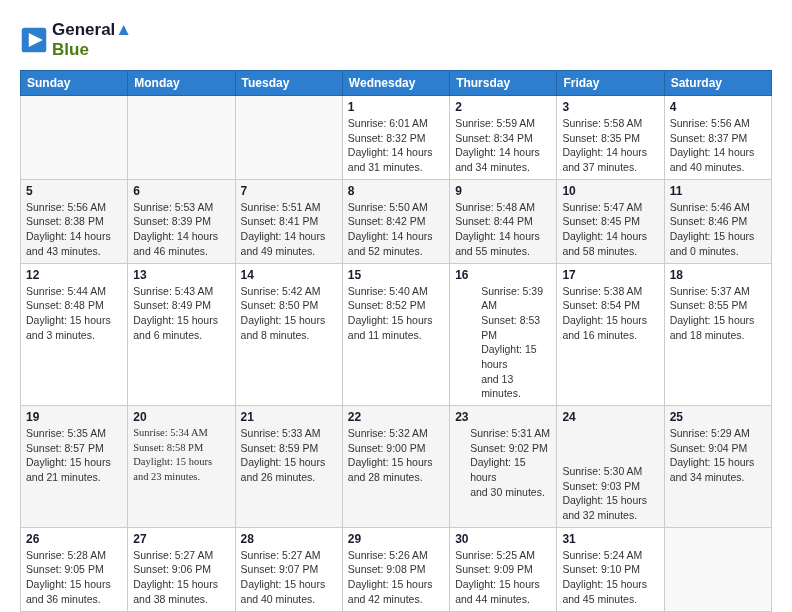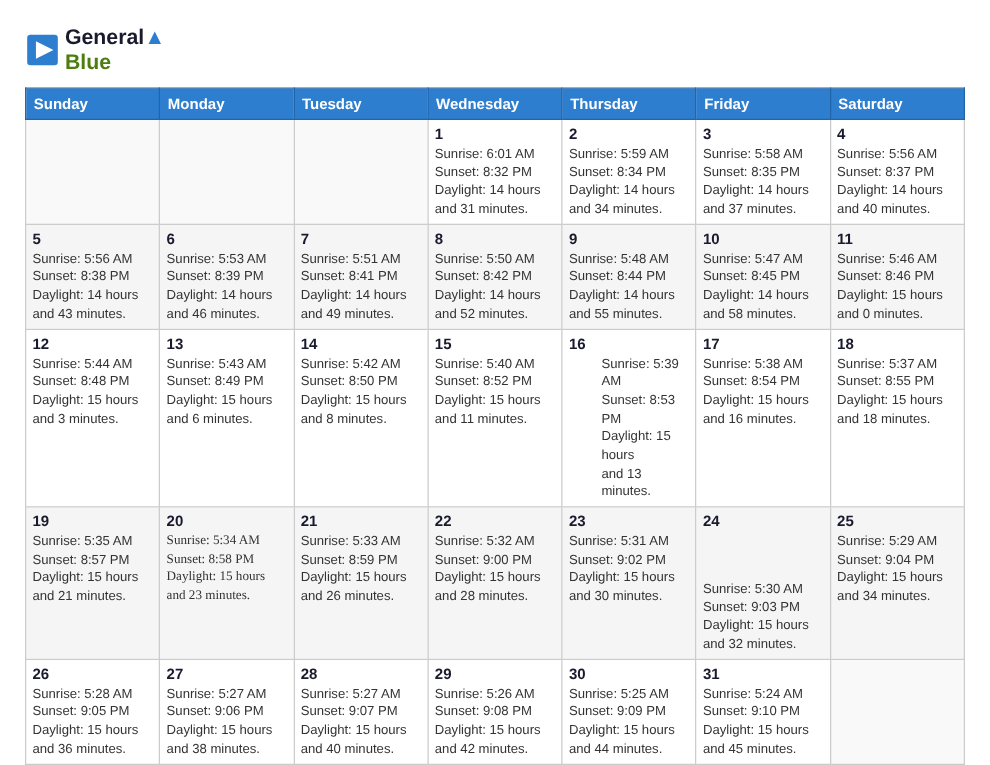--- a/index.html
+++ b/index.html
@@ -271,21 +271,21 @@
         </td>
         <td>
           <span class="day-number">22</span>
           <div class="day-info" style="white-space: pre-line;">Sunrise: 5:32 AM
 Sunset: 9:00 PM
 Daylight: 15 hours
 and 28 minutes.</div>
         </td>
         <td>
           <span class="day-number">23</span>
-          <div class="day-info" style="white-space: pre-line;">Sunrise: 5:31 AM
+          <div class="day-info" style="white-space: pre-line; margin-left: 15px;">Sunrise: 5:31 AM
 Sunset: 9:02 PM
 Daylight: 15 hours
 and 30 minutes.</div>
         </td>
         <td>
           <span class="day-number">24</span>
           <div class="day-info" style="white-space: pre-line; margin-top: 40px;">Sunrise: 5:30 AM
 Sunset: 9:03 PM
 Daylight: 15 hours
 and 32 minutes.</div>

